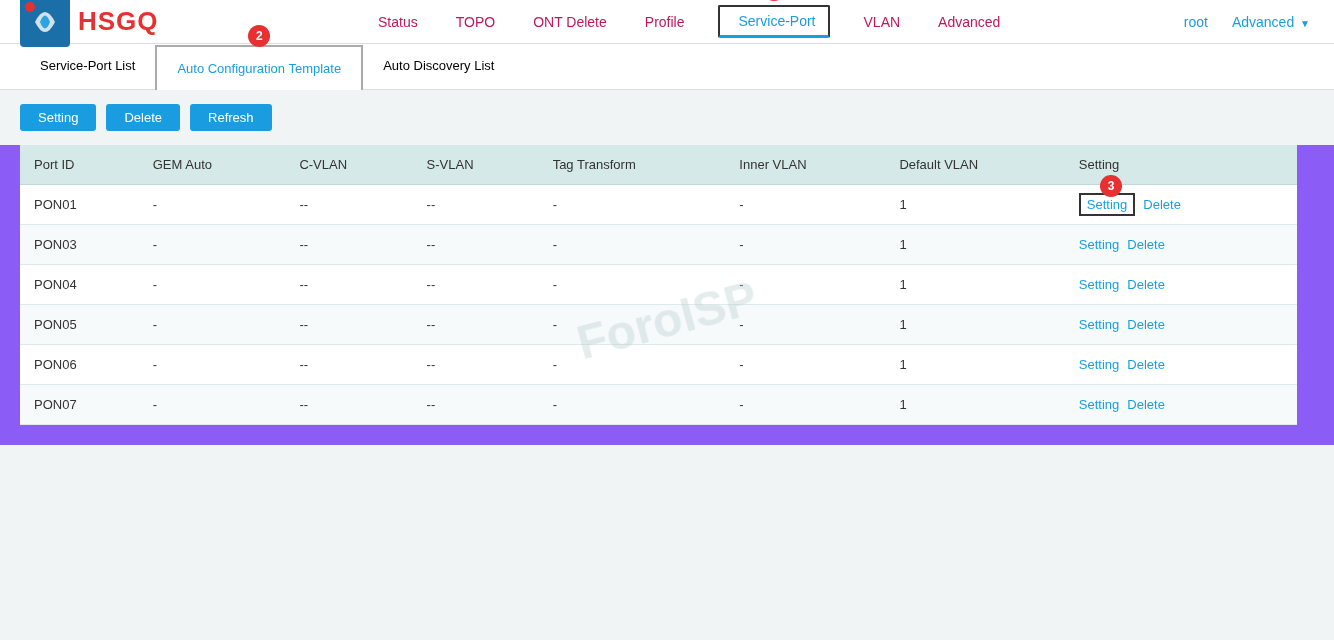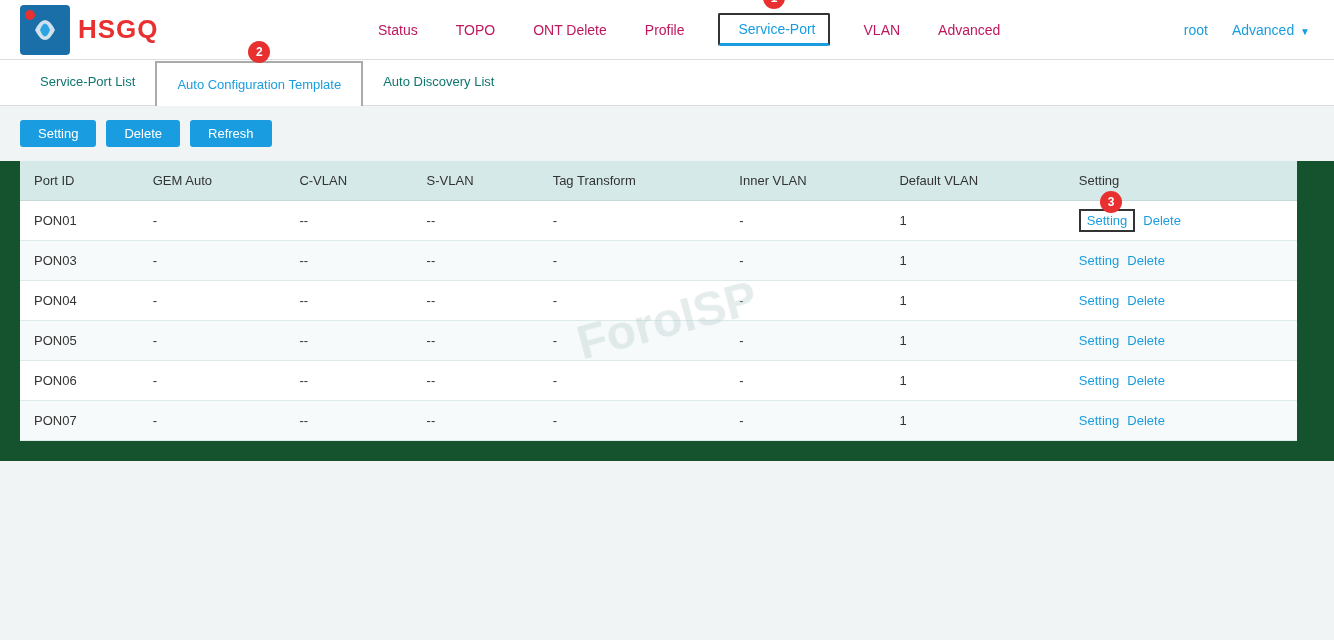--- a/index.html
+++ b/index.html
@@ -5,21 +5,21 @@
     * { margin: 0; padding: 0; box-sizing: border-box; }
     body { font-family: Arial, sans-serif; font-size: 13px; background: #f0f4f4; color: #333; }
 
     
     .header {
       display: flex;
       align-items: center;
       background: #fff;
       border-bottom: 1px solid #ddd;
       padding: 0 20px;
-      height: 60px;
+      height: 44px;
     }
     .logo-area {
       display: flex;
       align-items: center;
       margin-right: 40px;
     }
     .logo-icon {
       width: 50px;
       height: 50px;
       margin-right: 8px;
@@ -77,21 +77,21 @@
       padding: 0 20px;
       display: flex;
       align-items: center;
       border-bottom: 1px solid #ddd;
       gap: 0;
     }
     .tab-item {
       padding: 14px 20px;
       cursor: pointer;
       font-size: 13px;
-      color: #0f766e;
+      color: #000000;
       border-bottom: 2px solid transparent;
     }
     .tab-item.active {
       color: #1a9de0;
       border: 2px solid #aaa;
       border-bottom: none;
       margin-bottom: -1px;
       background: #fff;
     }
 
@@ -108,21 +108,21 @@
       border-radius: 3px;
       cursor: pointer;
       font-size: 13px;
       color: #fff;
       background: #1a9de0;
     }
 
     
     .table-container {
       padding: 0 37px 20px 20px;
-      background: #14532d;
+      background: #8b5cf6;
     }
     table {
       width: 100%;
       border-collapse: collapse;
       background: #fff;
     }
     thead tr {
       background: #d6e9e9;
     }
     thead th {

